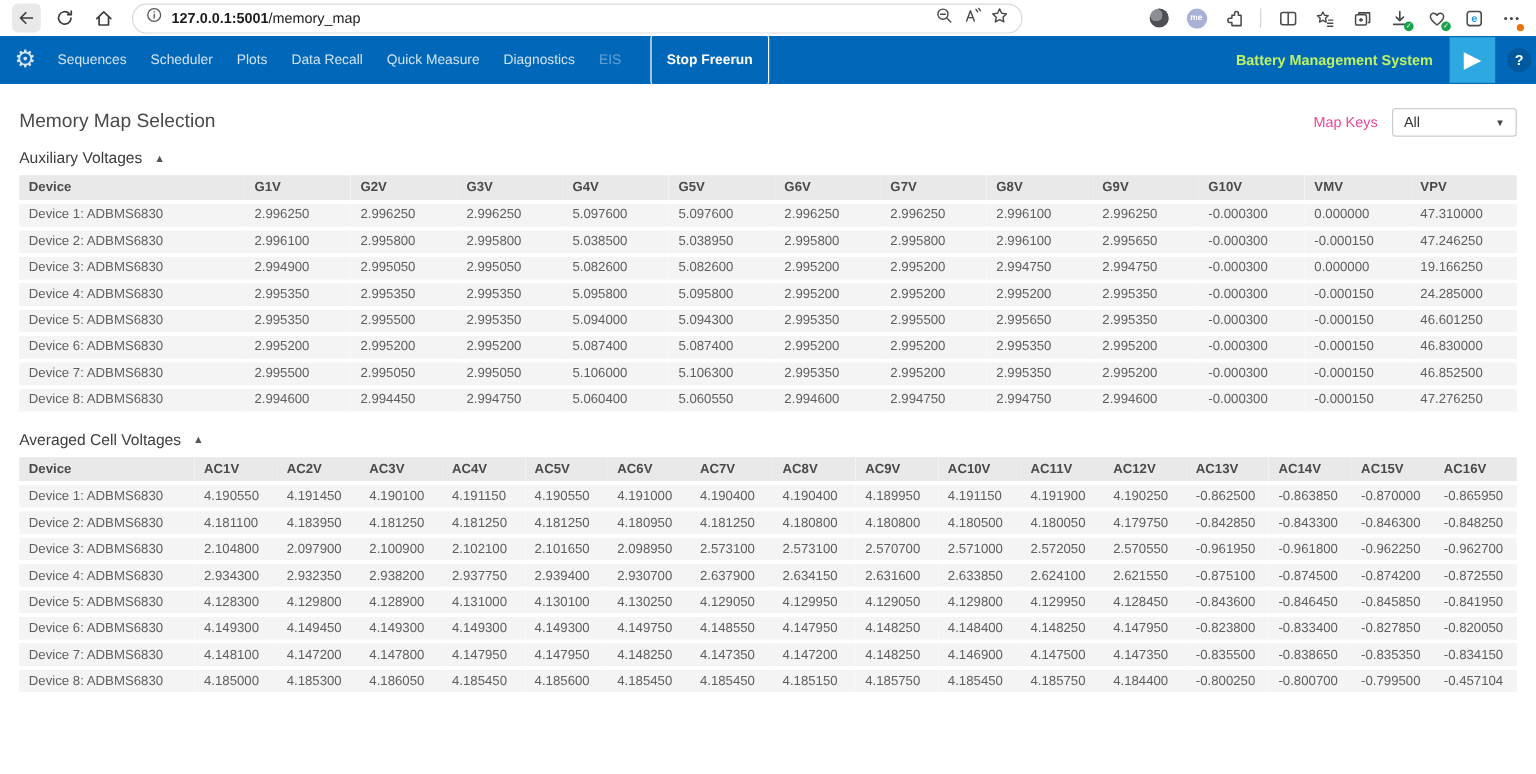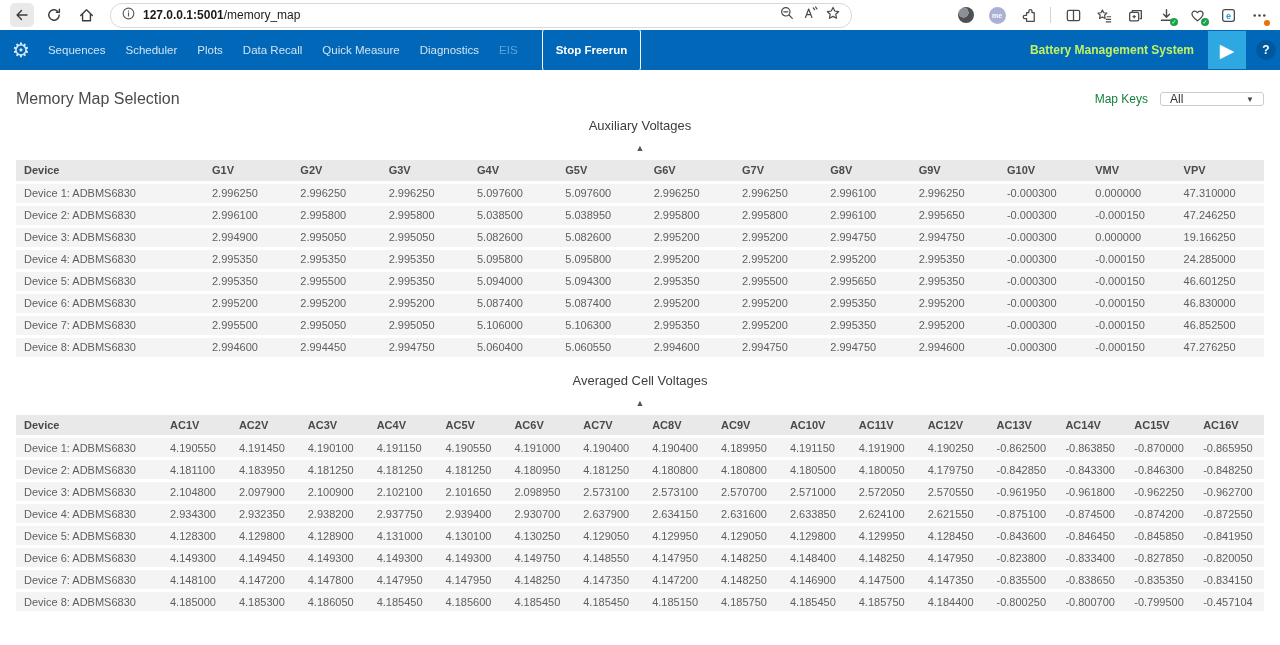--- a/index.html
+++ b/index.html
@@ -49,27 +49,27 @@
     cursor:pointer; flex:0 0 auto; }
   .help-btn { width:20px; height:20px; border-radius:50%; background:rgba(0,0,0,.14); color:#fff;
     font-size:12px; font-weight:700; display:flex; align-items:center; justify-content:center;
     margin:0 4px 0 10px; cursor:pointer; flex:0 0 auto; }
 
   
   .content { padding:12px 16px 0; }
   .page-head { display:flex; align-items:center; margin:8px 0 10px; }
   .page-title { font-size:16px; font-weight:400; color:#4a4a4a; }
   .map-keys { margin-left:auto; display:flex; align-items:center; gap:12px; }
-  .map-keys-label { font-size:12px; color:#15803d; }
-  .select { width:104px; height:14px; border:1px solid #ccc; border-radius:3px; background:#fff;
+  .map-keys-label { font-size:12px; color:#ec4899; }
+  .select { width:104px; height:24px; border:1px solid #ccc; border-radius:3px; background:#fff;
     display:flex; align-items:center; padding:0 9px; font-size:12px; color:#333; cursor:pointer; }
   .select .caret { margin-left:auto; font-size:8px; color:#444; }
 
   .section { margin-bottom:13px; }
-  .section-head { display:flex; align-items:center; gap:10px; margin:4px 0 7px; cursor:pointer;flex-direction:column; }
+  .section-head { display:flex; align-items:center; gap:10px; margin:4px 0 7px; cursor:pointer; }
   .section-title { font-size:13px; color:#3d3d3d; }
   .collapse-arrow { font-size:9px; color:#555; }
 
   table.data-table { width:1248px; border-collapse:collapse; table-layout:fixed; }
   .data-table th { background:var(--header-row-bg,#e9e9e9); color:#4a4a4a; font-weight:600;
     font-size:11px; text-align:left; height:22px; padding:0 8px; border-bottom:3px solid #fff;
     white-space:nowrap; overflow:hidden; }
   .data-table td { background:var(--row-bg,#f4f4f4); color:#5e5e5e; font-size:11px;
     height:22px; padding:0 8px; border-bottom:3px solid #fff; white-space:nowrap; overflow:hidden; }
   table.t0 th:first-child, table.t0 td:first-child { width:188px; }

